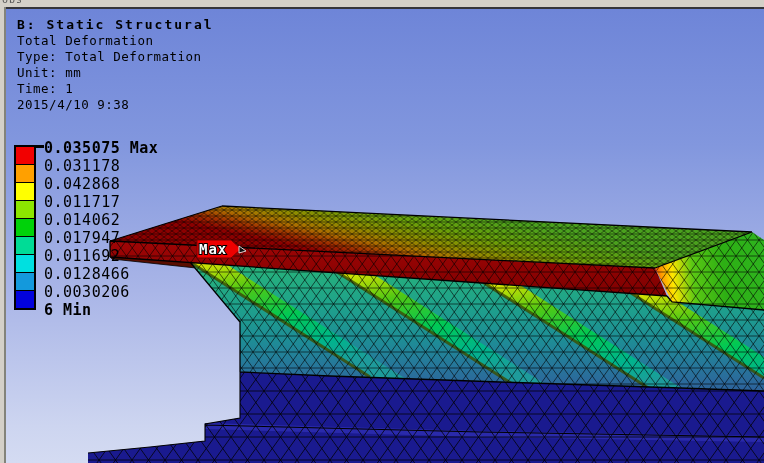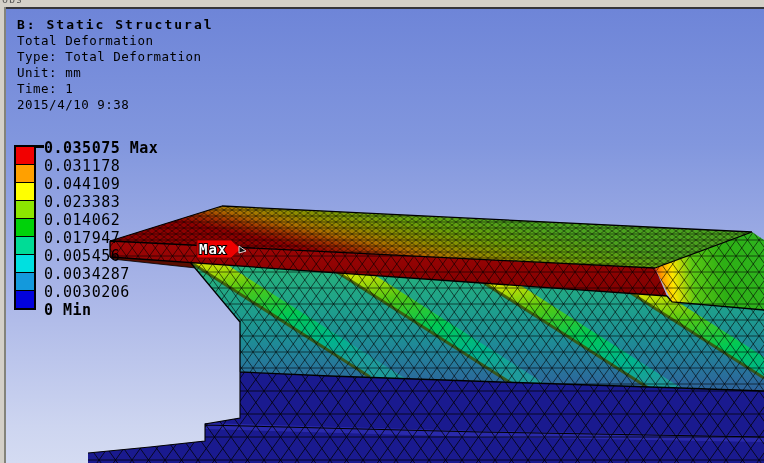--- a/index.html
+++ b/index.html
@@ -167,24 +167,24 @@
       <div class="seg" style="background: rgb(0, 210, 10);"></div>
       <div class="seg" style="background: rgb(0, 220, 150);"></div>
       <div class="seg" style="background: rgb(0, 224, 224);"></div>
       <div class="seg" style="background: rgb(20, 153, 220);"></div>
       <div class="seg" style="background: rgb(2, 2, 220);"></div>
     </div>
     <div class="tick"></div>
     <div class="labels">
       <div class="lbl bold" style="top:-6px">0.035075 Max</div>
       <div class="lbl" style="top:12px">0.031178</div>
-      <div class="lbl" style="top:30px">0.044109</div>
-      <div class="lbl" style="top:48px">0.023383</div>
+      <div class="lbl" style="top:30px">0.042868</div>
+      <div class="lbl" style="top:48px">0.011717</div>
       <div class="lbl" style="top:66px">0.014062</div>
       <div class="lbl" style="top:84px">0.017947</div>
-      <div class="lbl" style="top:102px">0.005456</div>
-      <div class="lbl" style="top:120px">0.0034287</div>
+      <div class="lbl" style="top:102px">0.011692</div>
+      <div class="lbl" style="top:120px">0.0128466</div>
       <div class="lbl" style="top:138px">0.0030206</div>
-      <div class="lbl bold" style="top:156px">0 Min</div>
+      <div class="lbl bold" style="top:156px">6 Min</div>
     </div>
   </div>
 
 </div>
 
 </body></html>

